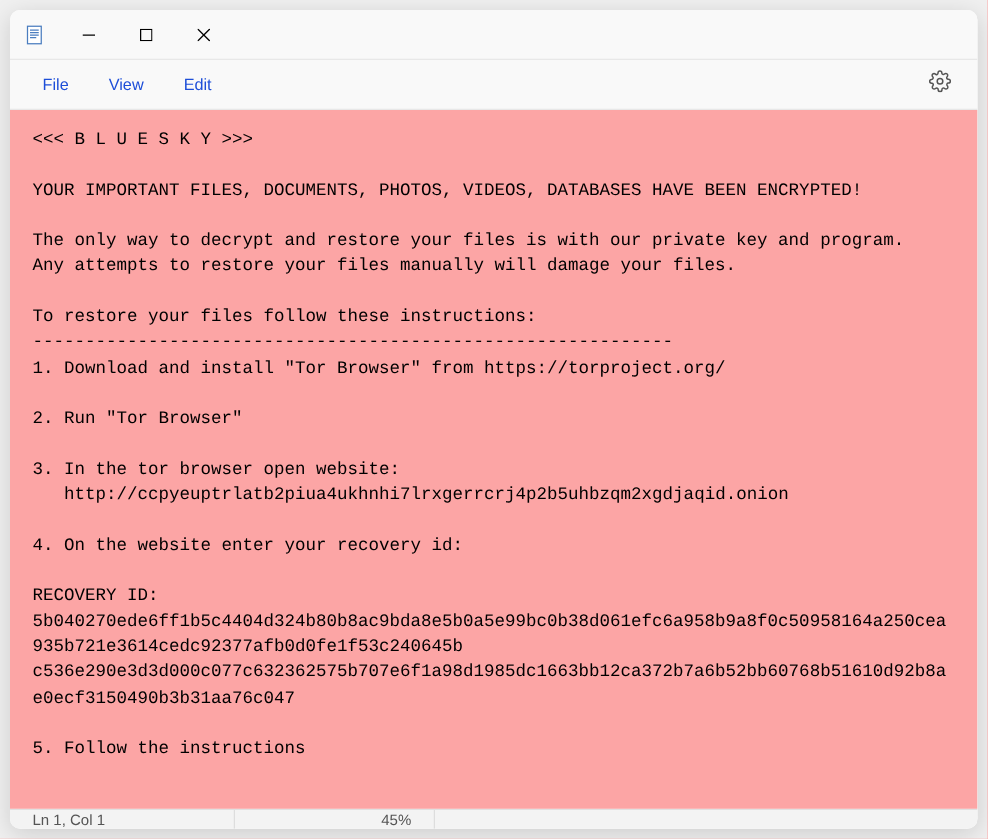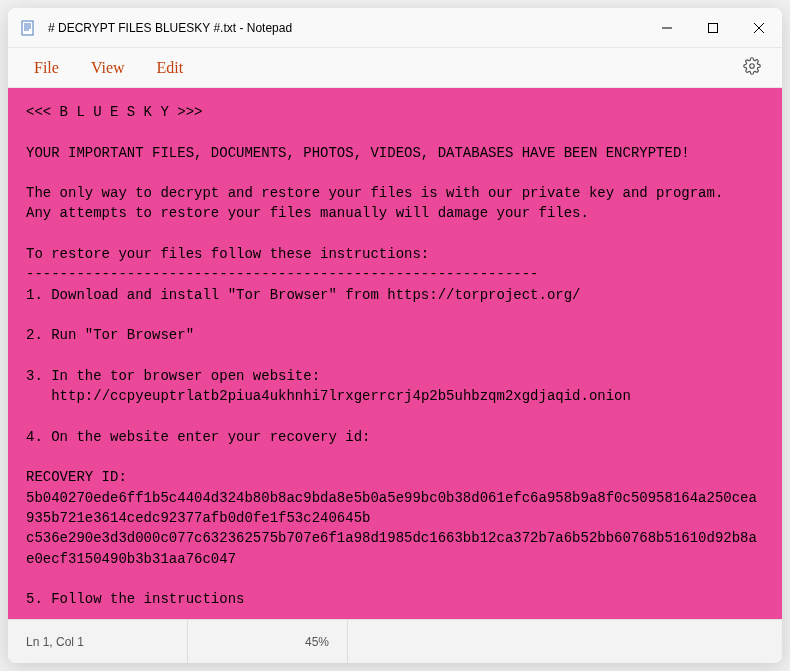--- a/index.html
+++ b/index.html
@@ -61,59 +61,58 @@
       height: 40px;
       display: flex;
       align-items: center;
       padding: 0 12px;
       background: #f9f9f9;
       border-bottom: 1px solid #e8e8e8;
       gap: 4px;
     }
     .menu-item {
       padding: 6px 14px;
-      font-size: 16px;
-      color: #c2410c;
+      font-size: 13px;
+      color: #1d4ed8;
       cursor: pointer;
       border-radius: 4px;
-      font-family: Liberation Serif, serif;
     }
     .menubar-spacer { flex: 1; }
     .settings-btn {
       width: 36px;
       height: 36px;
       display: flex;
       align-items: center;
       justify-content: center;
       cursor: pointer;
       border-radius: 4px;
     }
     .editor-wrap {
       flex: 1;
       overflow-y: auto;
       position: relative;
-      background: #ec4899;
+      background: #fca5a5;
     }
     .editor {
       padding: 14px 18px;
       font-family: Consolas, "Courier New", monospace;
       font-size: 14px;
       color: #000;
       white-space: pre-wrap;
       word-wrap: break-word;
       line-height: 1.45;
       outline: none;
       min-height: 100%;
     }
     
     .editor-wrap::-webkit-scrollbar { width: 14px; }
     .editor-wrap::-webkit-scrollbar-track { background: #f0f0f0; }
     .editor-wrap::-webkit-scrollbar-thumb { background: #c0c0c0; border-radius: 7px; }
     .statusbar {
-      height: 44px;
+      height: 16px;
       background: #f3f3f3;
       border-top: 1px solid #e0e0e0;
       display: flex;
       align-items: center;
       font-size: 12px;
       color: #555;
     }
     .status-cell {
       border-right: 1px solid #ddd;
       height: 100%;
@@ -134,21 +133,20 @@
   <div class="titlebar">
     <span class="titlebar-icon">
       <svg width="16" height="16" viewBox="0 0 16 16">
         <rect x="2" y="1" width="11" height="14" fill="#fff" stroke="#4a7dbf" stroke-width="1"></rect>
         <line x1="4" y1="4" x2="11" y2="4" stroke="#4a7dbf" stroke-width="1"></line>
         <line x1="4" y1="6" x2="11" y2="6" stroke="#4a7dbf" stroke-width="1"></line>
         <line x1="4" y1="8" x2="11" y2="8" stroke="#4a7dbf" stroke-width="1"></line>
         <line x1="4" y1="10" x2="9" y2="10" stroke="#4a7dbf" stroke-width="1"></line>
       </svg>
     </span>
-    <span class="titlebar-title"># DECRYPT FILES BLUESKY #.txt - Notepad</span>
     <div class="window-controls">
       <div class="win-btn">
         <svg width="10" height="10" viewBox="0 0 10 10">
             <line x1="0" y1="5" x2="10" y2="5" stroke="#000" stroke-width="1"></line>
           </svg>
       </div>
       <div class="win-btn">
         <svg width="10" height="10" viewBox="0 0 10 10">
             <rect x="0.5" y="0.5" width="9" height="9" fill="none" stroke="#000" stroke-width="1"></rect>
           </svg>

